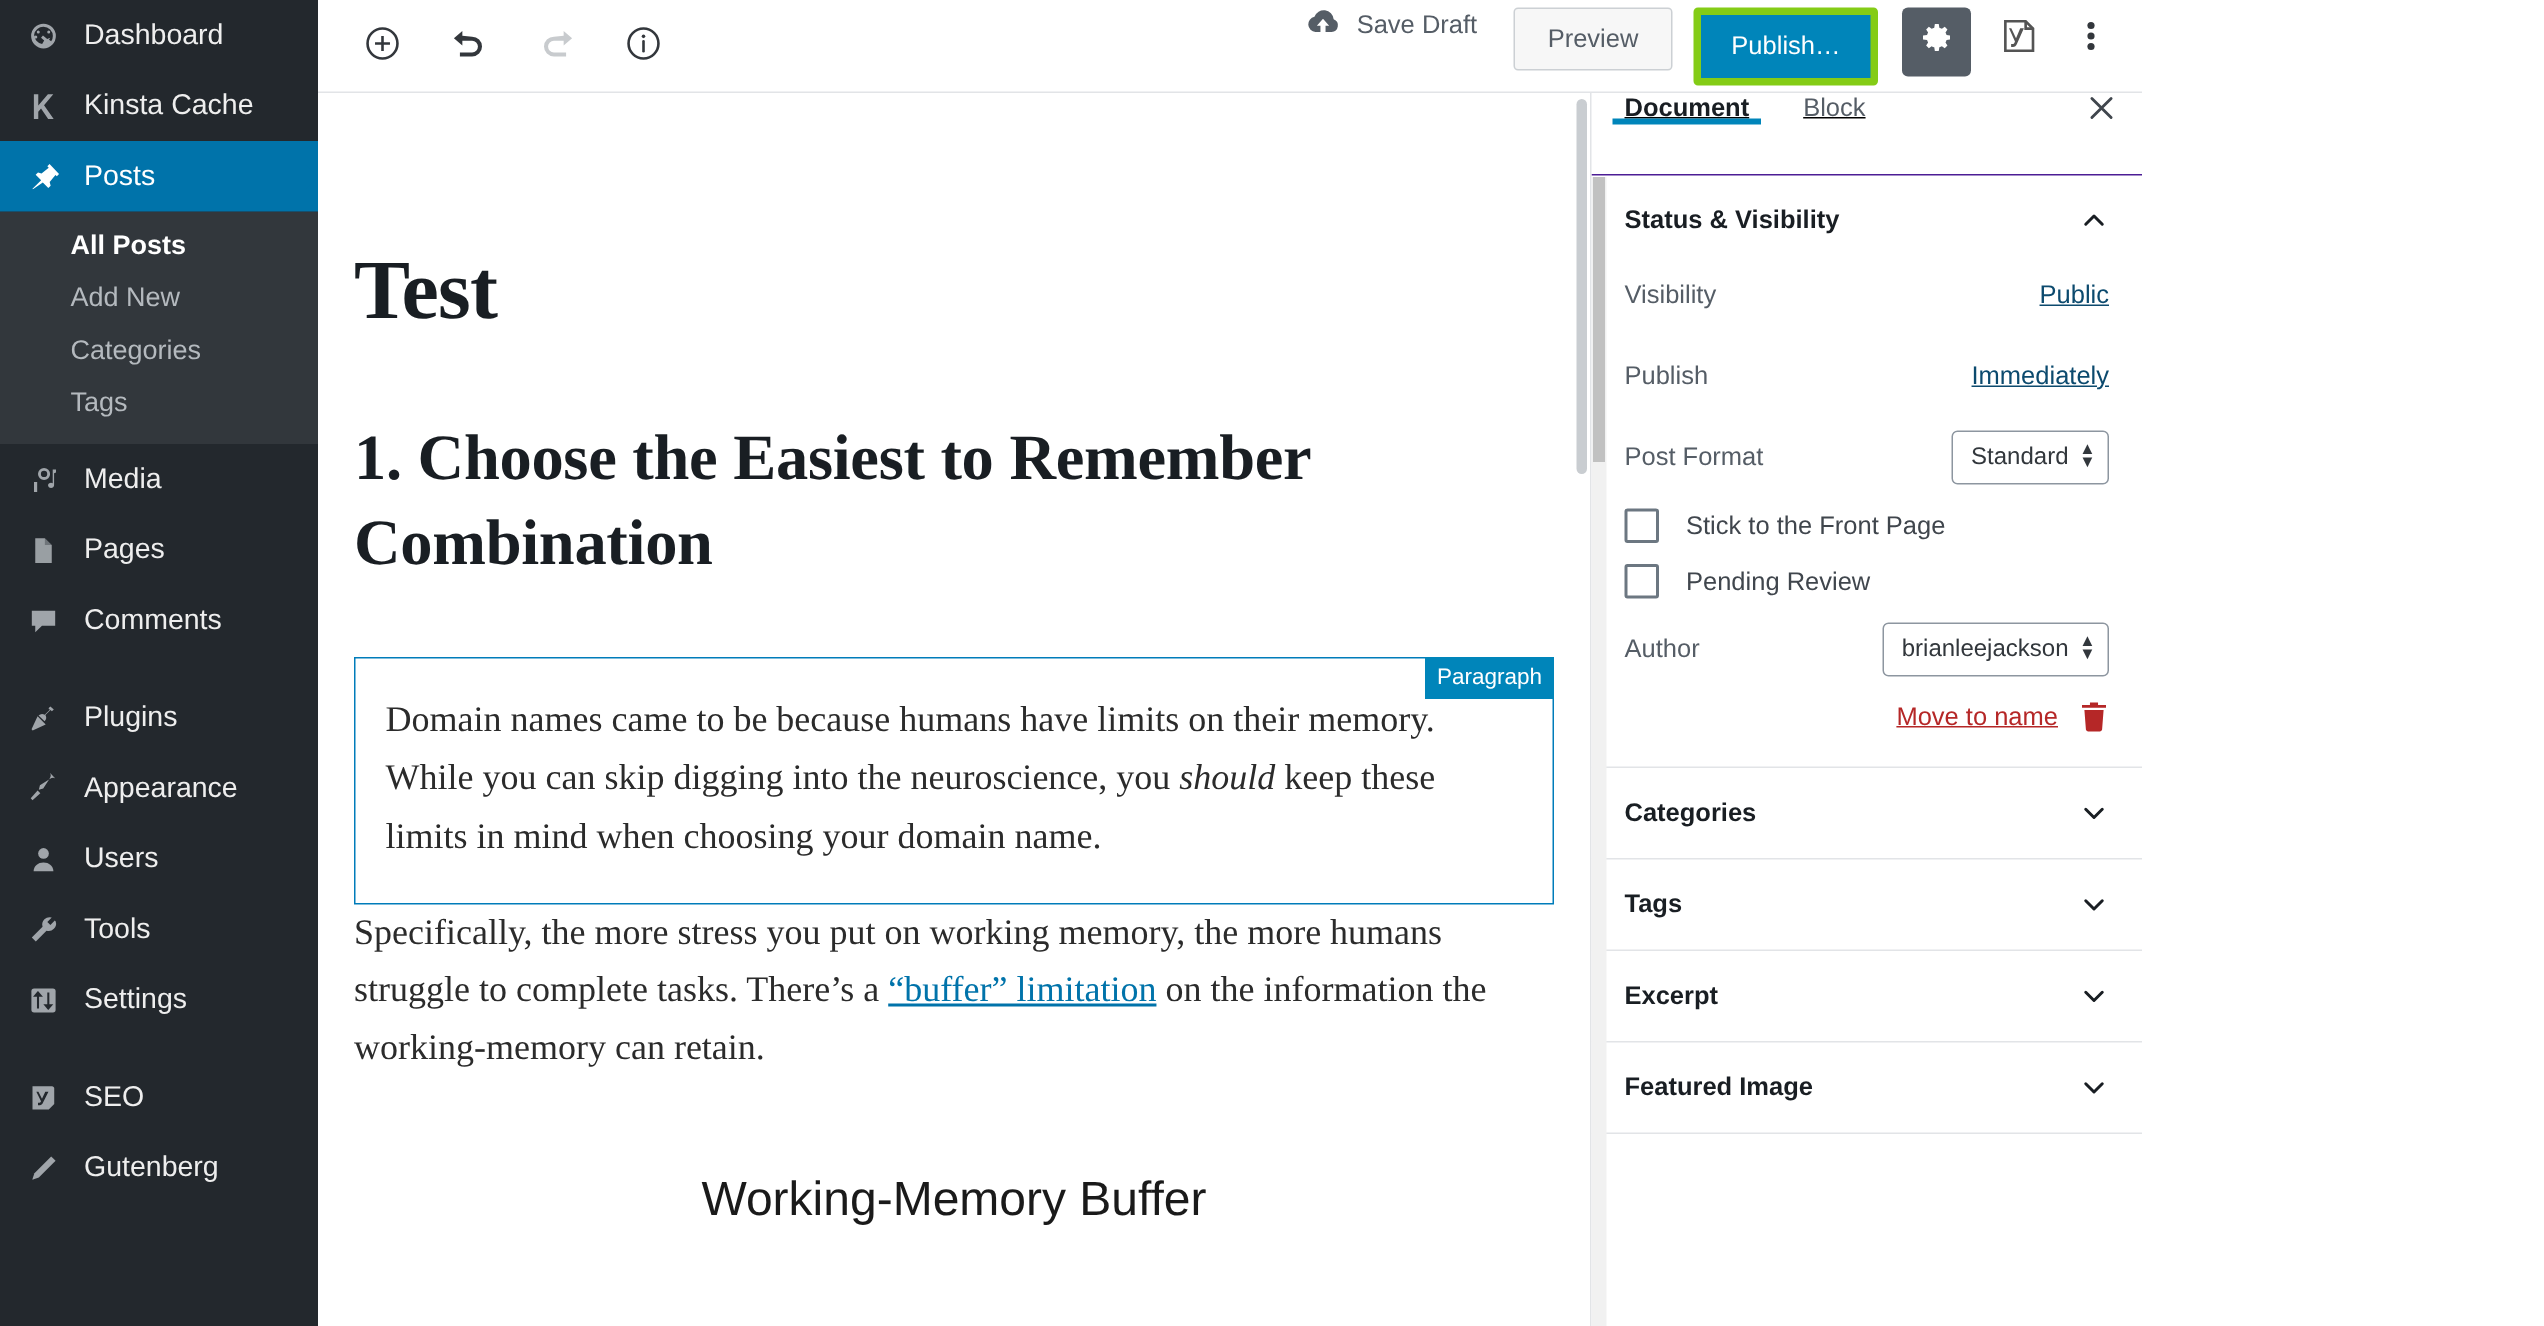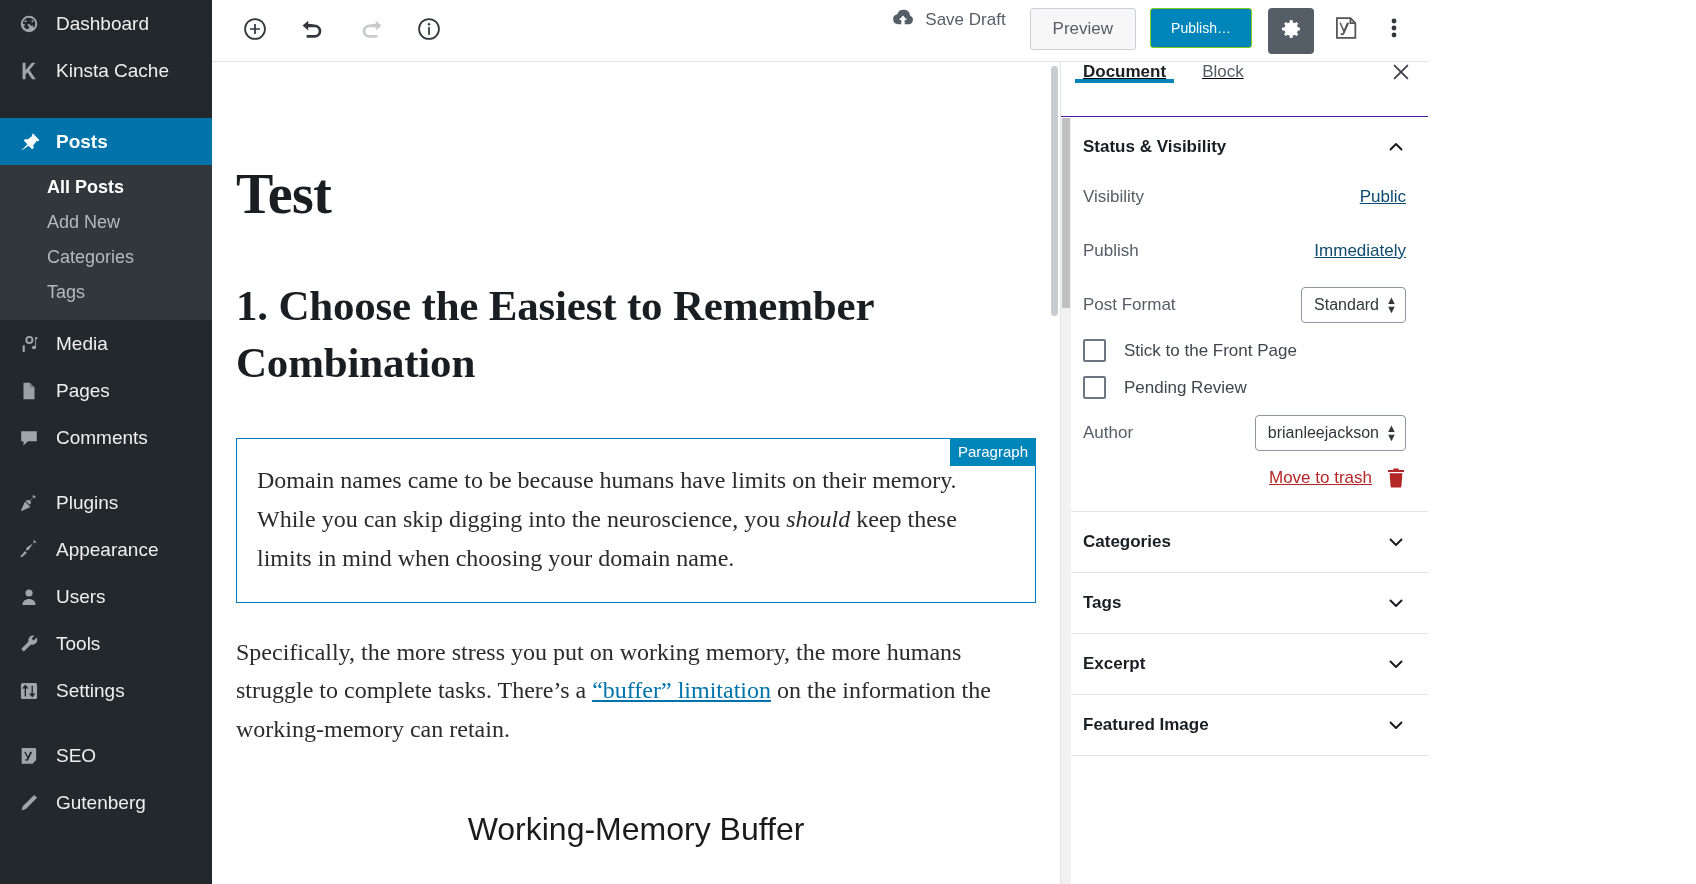--- a/index.html
+++ b/index.html
@@ -23,21 +23,21 @@
     font-size: 19px; color: #eee; cursor: pointer;
     position: relative; white-space: nowrap;
   }
   .adm-item .adm-ico {
     width: 30px; min-width: 30px; height: 26px;
     display: flex; align-items: center; justify-content: center;
     margin-right: 12px; color: #a0a5aa;
   }
   .adm-item .adm-ico svg { display:block; }
   .adm-item.current {
-    background: #0073aa; color: #fff; font-weight: 700; margin-top: 24px;
+    background: #0073aa; color: #fff; font-weight: 400;
   }
   .adm-item.current .adm-ico { color: #fff; }
   .adm-item.current::after {
     content: ""; position: absolute; right: -8px; top: 50%;
     margin-top: -8px; border: 8px solid transparent;
     border-left-color: #0073aa; z-index: 5;
   }
   .adm-sub {
     background: #32373c; padding: 5px 0 10px 0;
   }
@@ -79,22 +79,22 @@
     font-size: 17px; color: #555d66; cursor: pointer;
     margin-right: 24px;
   }
   .btn-preview {
     font-size: 17px; color: #555d66;
     background: #f7f7f7; border: 1px solid #ccd0d4;
     border-radius: 3px; padding: 10px 22px; cursor: pointer;
     font-family: "Liberation Sans", sans-serif;
   }
   .btn-publish {
-    font-size: 14px; color: #fff; background: #0085ba;
-    border: 1px solid #84cc16; border-radius: 3px;
+    font-size: 17px; color: #fff; background: #0085ba;
+    border: 5px solid #84cc16; border-radius: 3px;
     padding: 11px 20px; cursor: pointer; margin-left: 14px;
     font-family: "Liberation Sans", sans-serif;
   }
   .btn-gear {
     width: 46px; height: 46px; margin-left: 16px;
     background: #555d66; border-radius: 4px;
     display: flex; align-items: center; justify-content: center;
     color: #fff; cursor: pointer;
   }
   .btn-yoast {
@@ -126,21 +126,20 @@
     color: #191e23; letter-spacing: -0.5px;
   }
   .blk-h2 {
     font-family: "Liberation Serif", serif;
     font-weight: 700; font-size: 43px; line-height: 1.32;
     color: #191e23; margin-top: 52px; letter-spacing: -0.2px;
   }
   .blk-para {
     font-family: "Liberation Serif", serif;
     font-size: 24px; line-height: 1.62; color: #2b2b2b;
-    margin-top: 30px;
   }
   .blk-para em { font-style: italic; }
   .blk-para a { color: #0073aa; text-decoration: underline; }
 
   .blk-selected {
     position: relative;
     border: 1px solid #007cba;
     margin-top: 46px;
     padding: 22px 20px 24px 20px;
   }
@@ -565,21 +564,21 @@
 
               <div class="st-row">
                 <span class="st-label">Author</span>
                 <div class="st-select">
                   <span>brianleejackson</span>
                   <span class="arrows">▲<br>▼</span>
                 </div>
               </div>
 
               <div class="st-trash-row">
-                <span class="st-trash-link">Move to trash</span>
+                <span class="st-trash-link">Move to name</span>
                 <span class="st-trash-ico">
                   <svg width="20" height="22" viewBox="0 0 20 22" fill="currentColor">
                     <path d="M7.3 1.4h5.4v1.6H18v1.9H2V3h5.3z"></path>
                     <path d="M3.6 6.3h12.8l-1 13.1a1.4 1.4 0 01-1.4 1.2H6a1.4 1.4 0 01-1.4-1.2z"></path>
                   </svg>
                 </span>
               </div>
             </div>
           </section>
 

